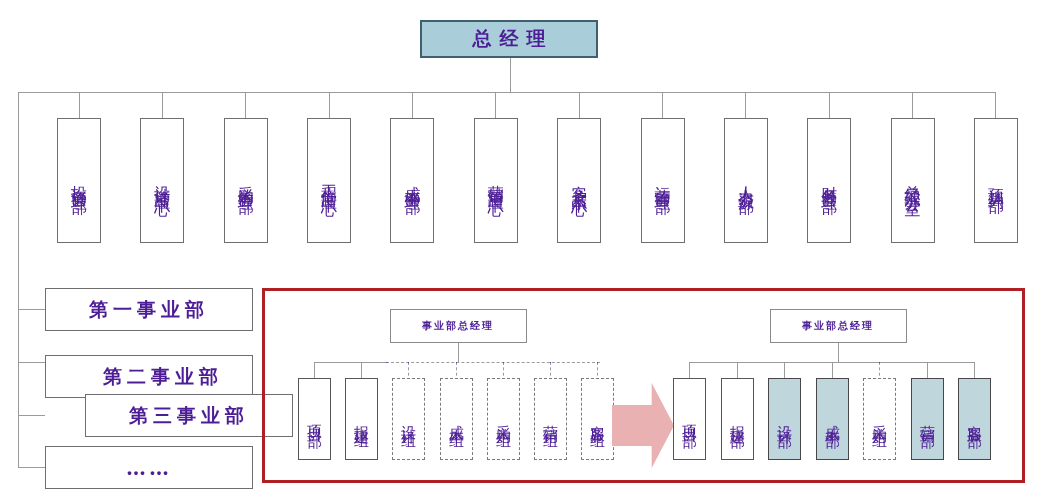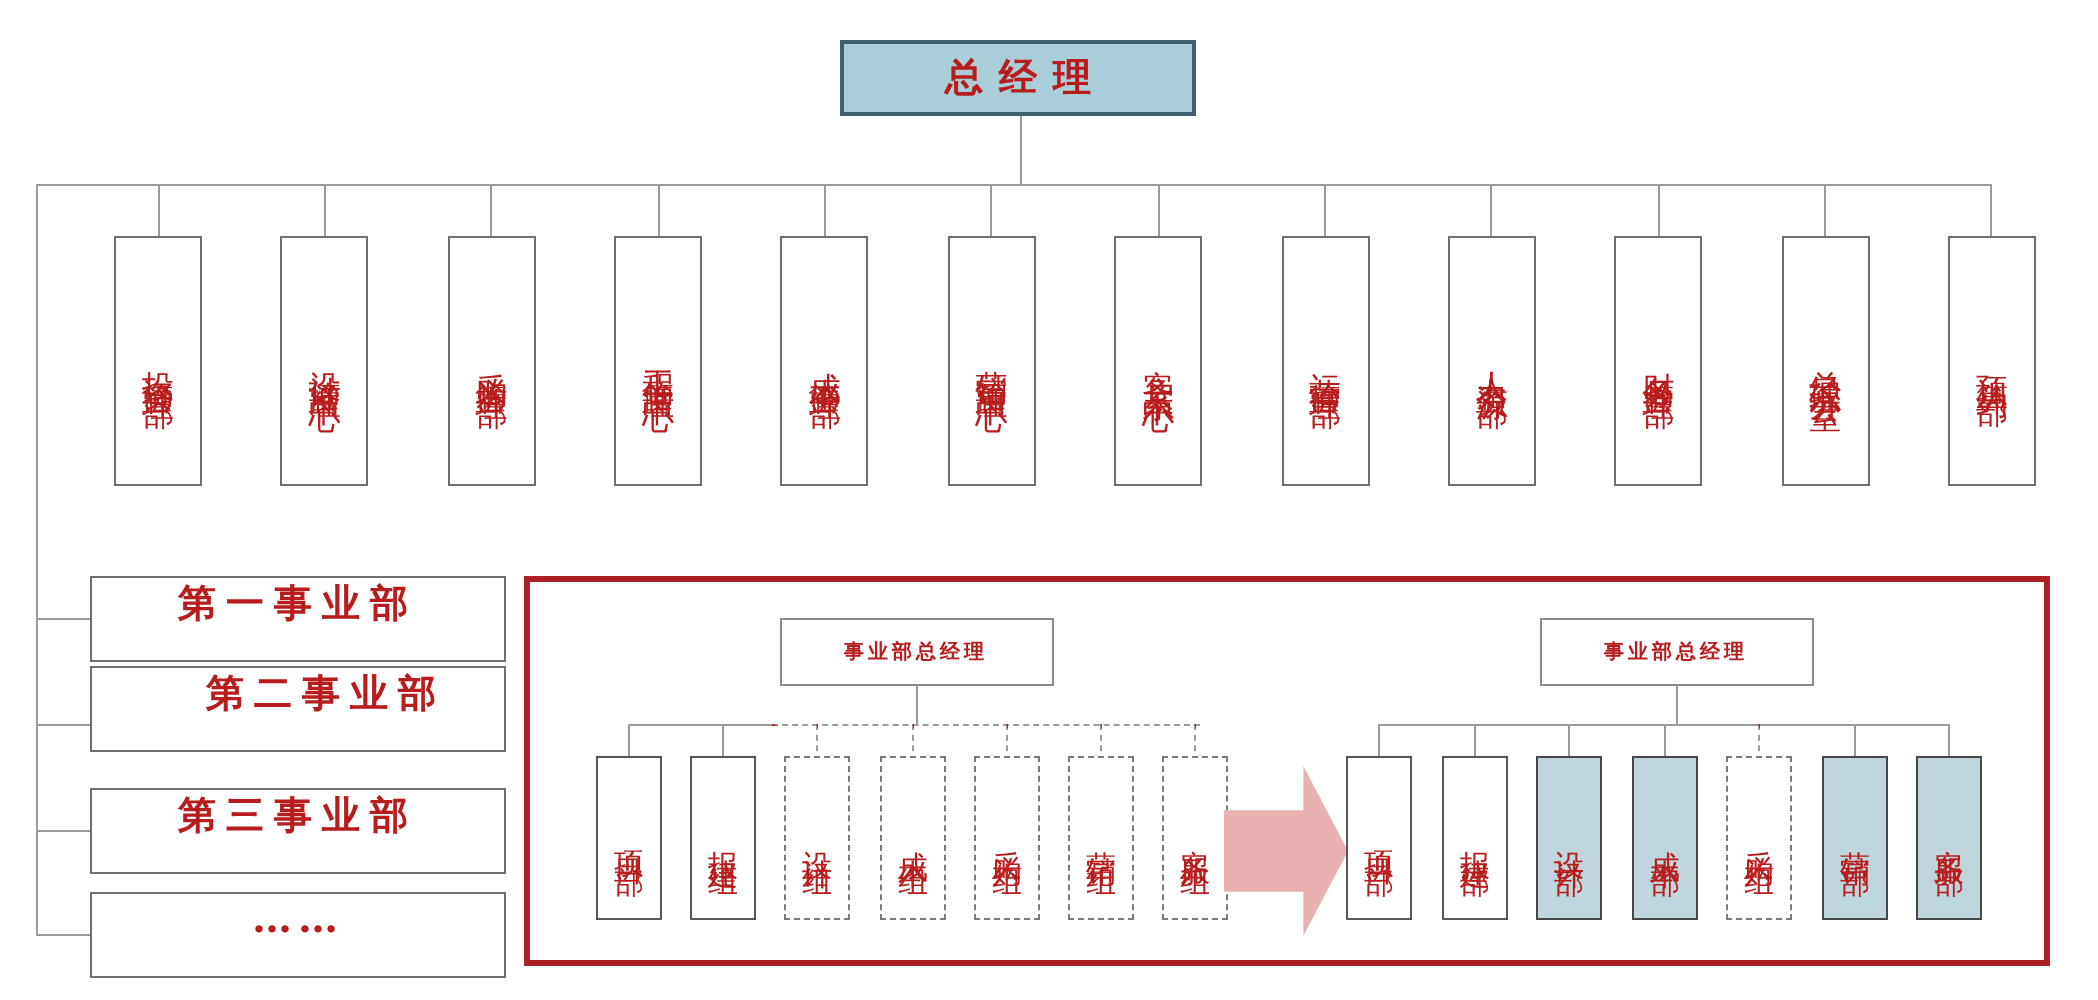--- a/index.html
+++ b/index.html
@@ -1,18 +1,18 @@
 <!DOCTYPE html>
 <html><head>
 <meta charset="utf-8">
 <style>
   html,body{margin:0;padding:0;background:#ffffff;}
   .canvas{
     position:relative;width:1049px;height:500px;background:#ffffff;overflow:hidden;
-    font-family:"DejaVu Serif", serif;color:#b91c1c;
+    font-family:"DejaVu Serif", serif;color:#4c1d95;
   }
   
   .hl{position:absolute;height:0;border-top:1px solid #9b9b9b;}
   .vl{position:absolute;width:0;border-left:1px solid #9b9b9b;}
   .dashedln{border-left-style:dashed;border-top-style:dashed;}
   
   .gm-box{
     position:absolute;left:420px;top:20px;width:178px;height:38px;
     background:#a9cdd9;border:2px solid #40606e;box-sizing:border-box;
     display:flex;align-items:center;justify-content:center;
@@ -24,21 +24,21 @@
   .dept-stub{width:0;height:26px;border-left:1px solid #9b9b9b;}
   .dept-box{
     width:44px;height:125px;background:#ffffff;border:1.5px solid #6f6f6f;box-sizing:border-box;
     display:flex;align-items:center;justify-content:center;
   }
   .vtext{writing-mode:vertical-rl;text-orientation:upright;font-size:16px;font-weight:500;letter-spacing:3px;line-height:1;}
   
   .division-box{
     position:absolute;left:45px;width:208px;height:43px;background:#ffffff;
     border:1.8px solid #6f6f6f;box-sizing:border-box;
-    display:flex;justify-content:center;
+    display:flex;align-items:center;justify-content:center;
     font-size:19px;font-weight:600;letter-spacing:5px;
   }
   
   .red-frame{position:absolute;left:262px;top:288px;width:763px;height:195px;border:3px solid #ae2024;box-sizing:border-box;background:transparent;}
   
   .sub-head{
     position:absolute;top:309px;width:137px;height:34px;background:#ffffff;
     border:1.4px solid #8a8a8a;box-sizing:border-box;
     display:flex;align-items:center;justify-content:center;
     font-size:10px;font-weight:600;letter-spacing:2px;
@@ -149,24 +149,24 @@
         <div class="dept-box">
           <div class="vtext">预算约部</div>
         </div>
       </div>
     </div>
 
   <div id="division-col">
       <div class="division-box" style="top:288px;">
         <div>第一事业部</div>
       </div>
-      <div class="division-box" style="top:333px;padding-left:28px;">
+      <div class="division-box" style="top:355px;padding-left:28px;">
         <div>第二事业部</div>
       </div>
-      <div class="division-box" style="top:394px;">
+      <div class="division-box" style="top:394px;margin-left:40px;">
         <div>第三事业部</div>
       </div>
       <div class="division-box" style="top:446px;">
         <div class="dots">……</div>
       </div>
     </div>
 
   <div class="red-frame"></div>
 
   <div id="before-chart">

